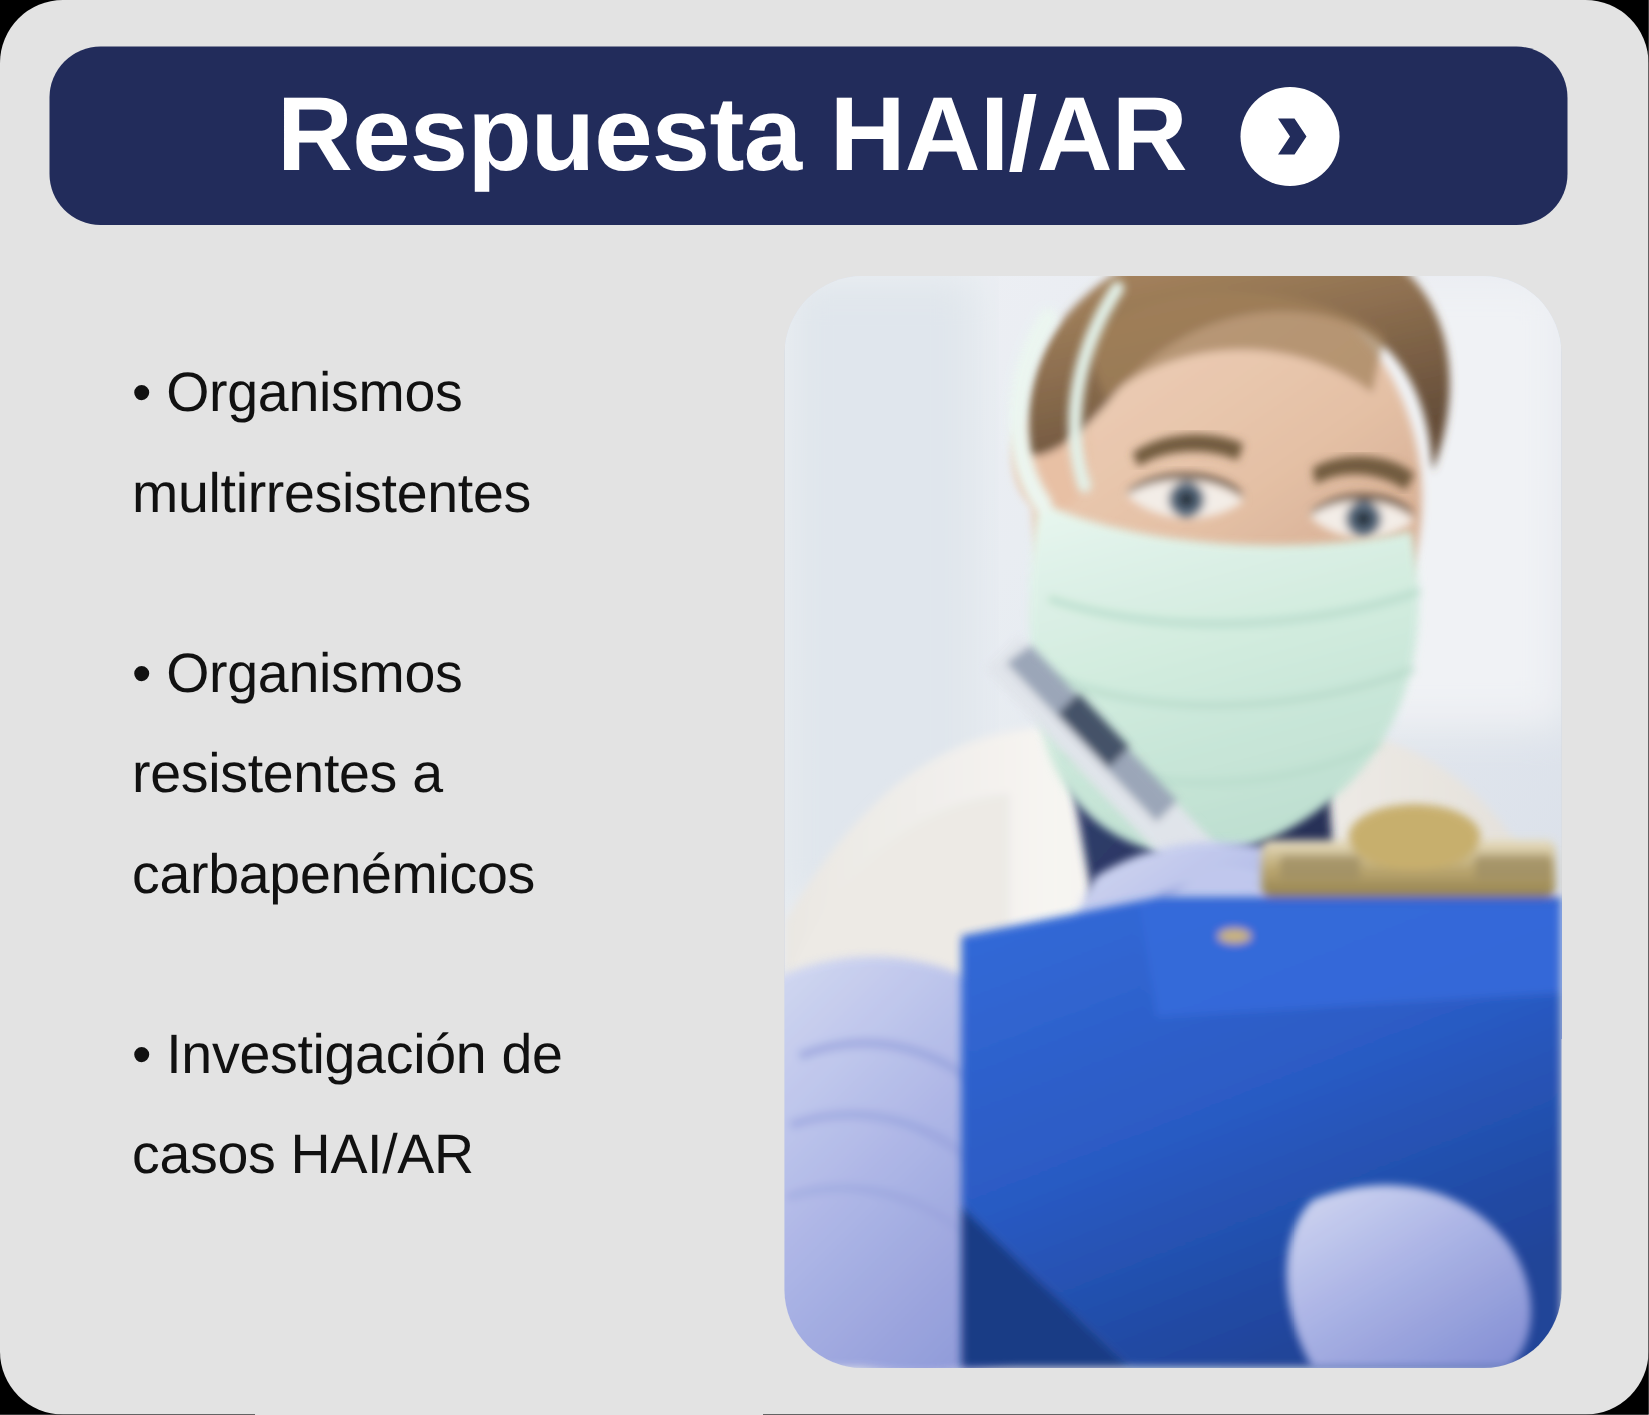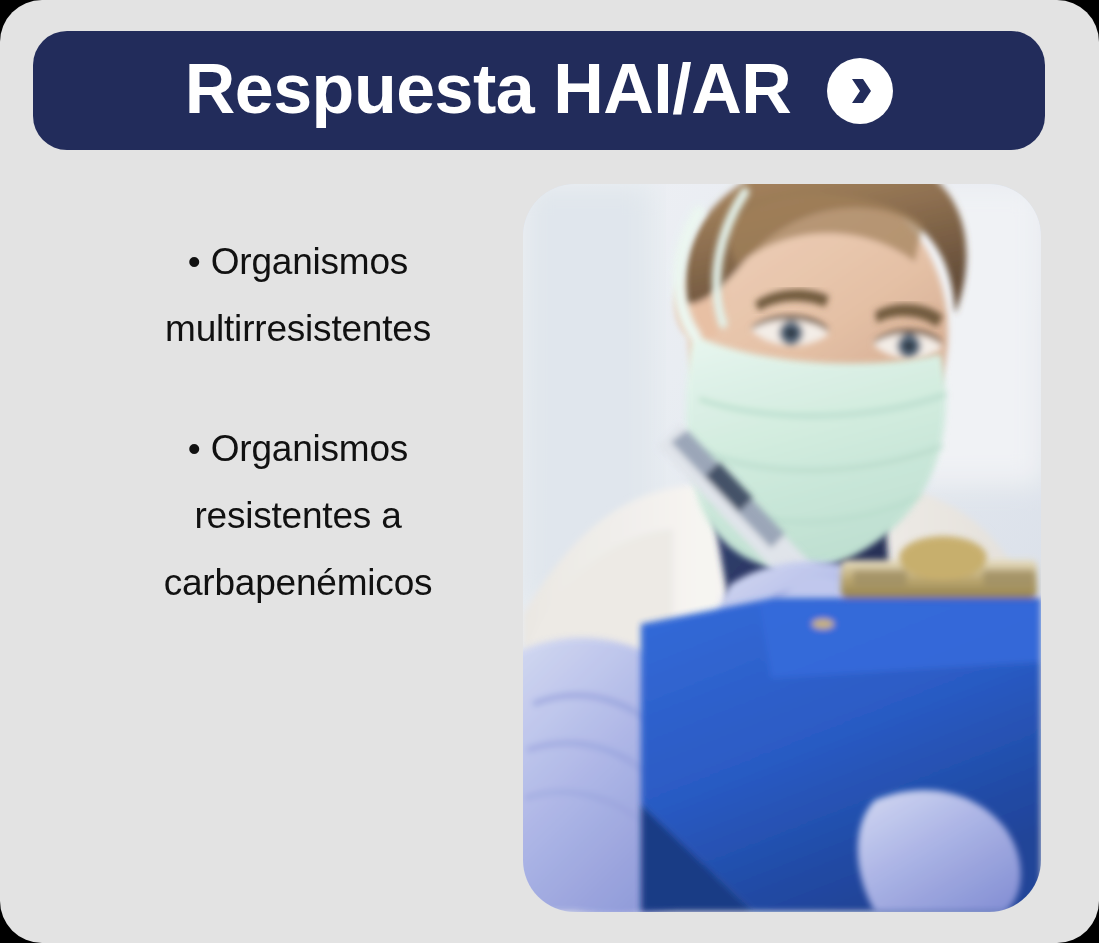--- a/index.html
+++ b/index.html
@@ -83,21 +83,20 @@
 
   .bullet-item {
     color: #111111;
     font-family: "Liberation Sans", sans-serif;
     font-size: 37px;
     font-weight: 400;
     line-height: 1.82;
     letter-spacing: -0.2px;
     margin: 0 0 52px 0;
     white-space: pre-line;
-    text-align: center;
   }
   .bullet-item:last-child { margin-bottom: 0; }
 
   
   #photo-frame {
     position: absolute;
     left: 523px;
     top: 184px;
     width: 518px;
     height: 728px;
@@ -129,20 +128,22 @@
       </span>
     </button>
   </div>
 
   <ul id="bullet-list">
     <li class="bullet-item">• Organismos
 multirresistentes</li>
     <li class="bullet-item">• Organismos
 resistentes a
 carbapenémicos</li>
+    <li class="bullet-item">• Investigación de
+casos HAI/AR</li>
   </ul>
 
   <div id="photo-frame">
     <svg id="photo-canvas" viewBox="0 0 518 728" preserveAspectRatio="xMidYMid slice">
       <defs>
         <linearGradient id="wallGrad" x1="0" y1="0" x2="1" y2="1">
           <stop offset="0%" stop-color="#eef1f5"></stop>
           <stop offset="45%" stop-color="#e4e9f0"></stop>
           <stop offset="100%" stop-color="#d4dae4"></stop>
         </linearGradient>

